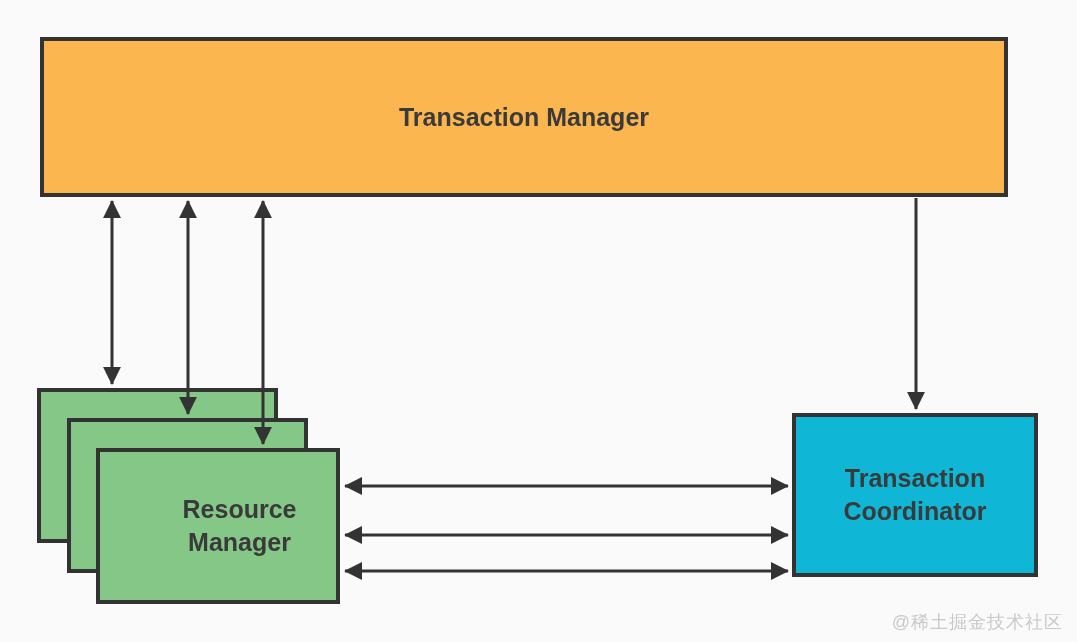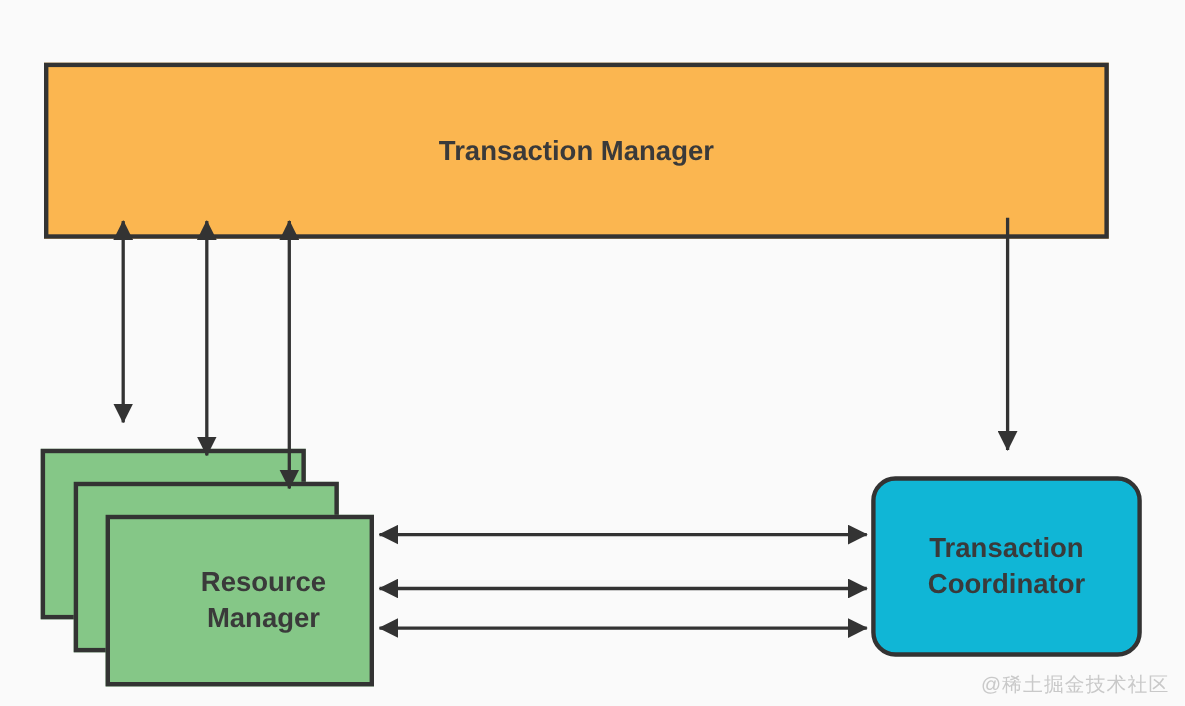--- a/index.html
+++ b/index.html
@@ -12,21 +12,20 @@
     overflow: hidden;
   }
   .box {
     position: absolute;
     box-sizing: border-box;
     border: 4px solid #333333;
     display: flex;
     align-items: center;
     justify-content: center;
     text-align: center;
-    margin-top: 20px;
   }
   .label {
     font-weight: bold;
     font-size: 25px;
     color: #3a3a3a;
     line-height: 1.32;
   }
   .tm       { left: 40px;  top: 37px;  width: 968px; height: 160px; background: #fbb650; }
   .rm-back  { left: 37px;  top: 388px; width: 241px; height: 155px; background: #85c787; }
   .rm-mid   { left: 67px;  top: 418px; width: 241px; height: 155px; background: #85c787; }
@@ -61,21 +60,21 @@
   </div>
 
   <div class="box rm-back" style="background-color: rgb(133, 199, 135);"></div>
 
   <div class="box rm-mid" style="background-color: rgb(133, 199, 135);"></div>
 
   <div class="box rm-front" style="background-color: rgb(133, 199, 135); padding-left: 43px;">
     <span class="label">Resource Manager</span>
   </div>
 
-  <div class="box tc" style="background-color: rgb(16, 182, 214); border-radius: 22px;">
+  <div class="box tc" style="background-color: rgb(16, 182, 214);">
     <span class="label">Transaction Coordinator</span>
   </div>
 
   <svg class="arrows" width="1077" height="642" viewBox="0 0 1077 642">
     <defs>
       <marker id="head" viewBox="0 0 6 6" markerWidth="6" markerHeight="6" refX="5.7" refY="3" orient="auto-start-reverse">
         <path class="arrowhead" d="M0,0 L6,3 L0,6 Z"></path>
       </marker>
     </defs>
 

